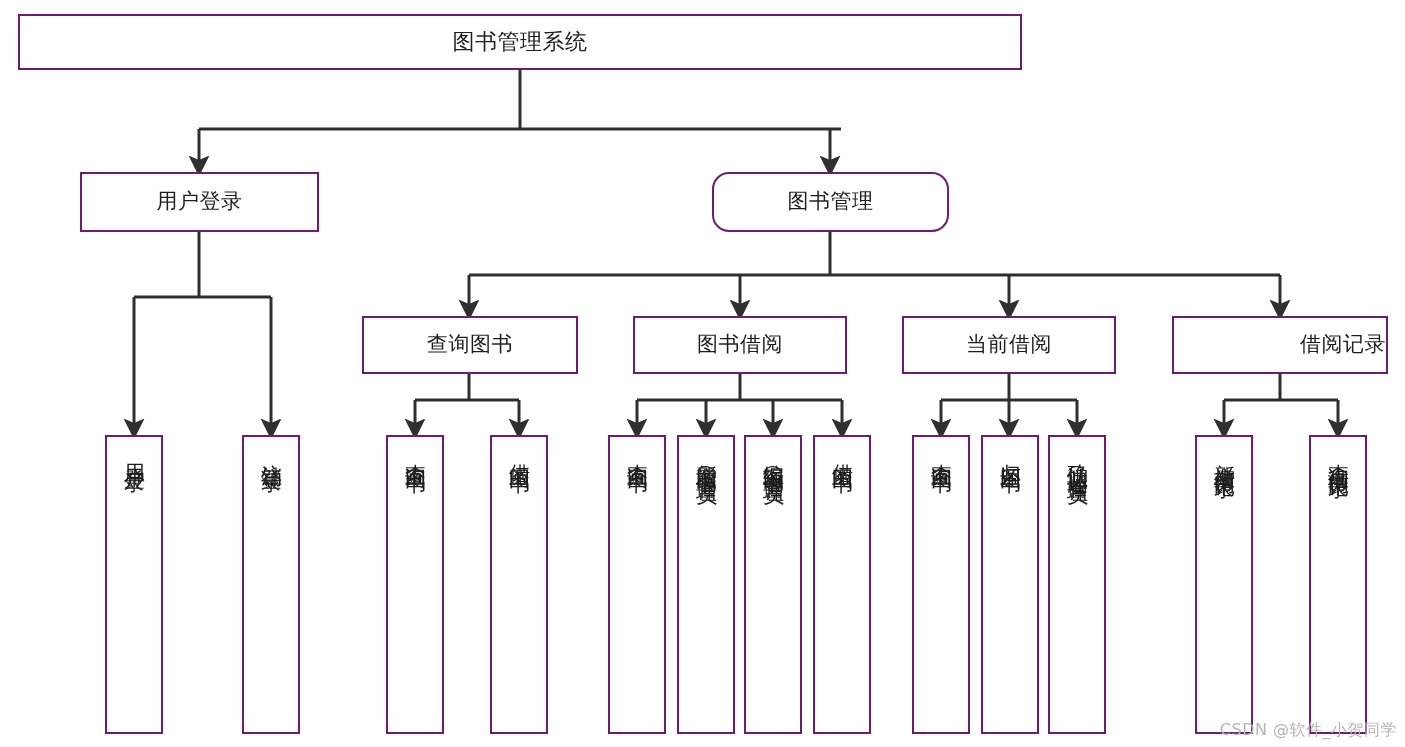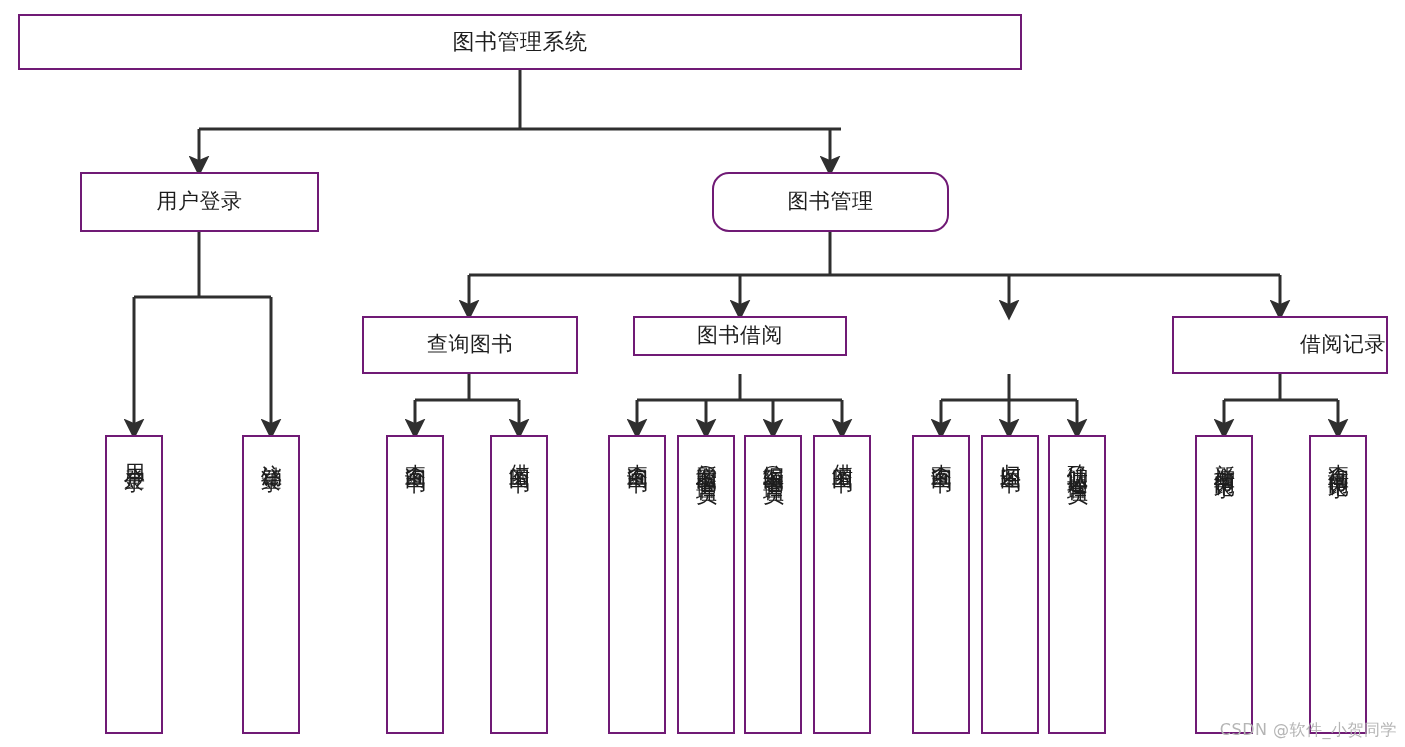--- a/index.html
+++ b/index.html
@@ -141,22 +141,25 @@
   <div class="node horiz" style="left:80px; top:172px; width:239px; height:60px;">
     <span class="label">用户登录</span>
   </div>
   <div class="node horiz" style="left:712px; top:172px; width:237px; height:60px;border-radius:17px;">
     <span class="label">图书管理</span>
   </div>
 
   <div class="node horiz" style="left:362px; top:316px; width:216px; height:58px;">
     <span class="label">查询图书</span>
   </div>
-  <div class="node horiz" style="left:633px; top:316px; width:214px; height:40px;align-items:center;">
+  <div class="node horiz" style="left:633px; top:316px; width:214px; height:58px;align-items:center;">
     <span class="label">图书借阅</span>
+  </div>
+  <div class="node horiz" style="left:902px; top:316px; width:214px; height:58px;">
+    <span class="label">当前借阅</span>
   </div>
   <div class="node horiz" style="left:1172px; top:316px; width:216px; height:58px;justify-content:flex-end;">
     <span class="label">借阅记录</span>
   </div>
 
   <div class="node vert" style="left:105px; top:435px; width:58px; height:299px;">
     <span class="label">用户登录</span>
   </div>
   <div class="node vert" style="left:242px; top:435px; width:58px; height:299px;">
     <span class="label">注销登录</span>

